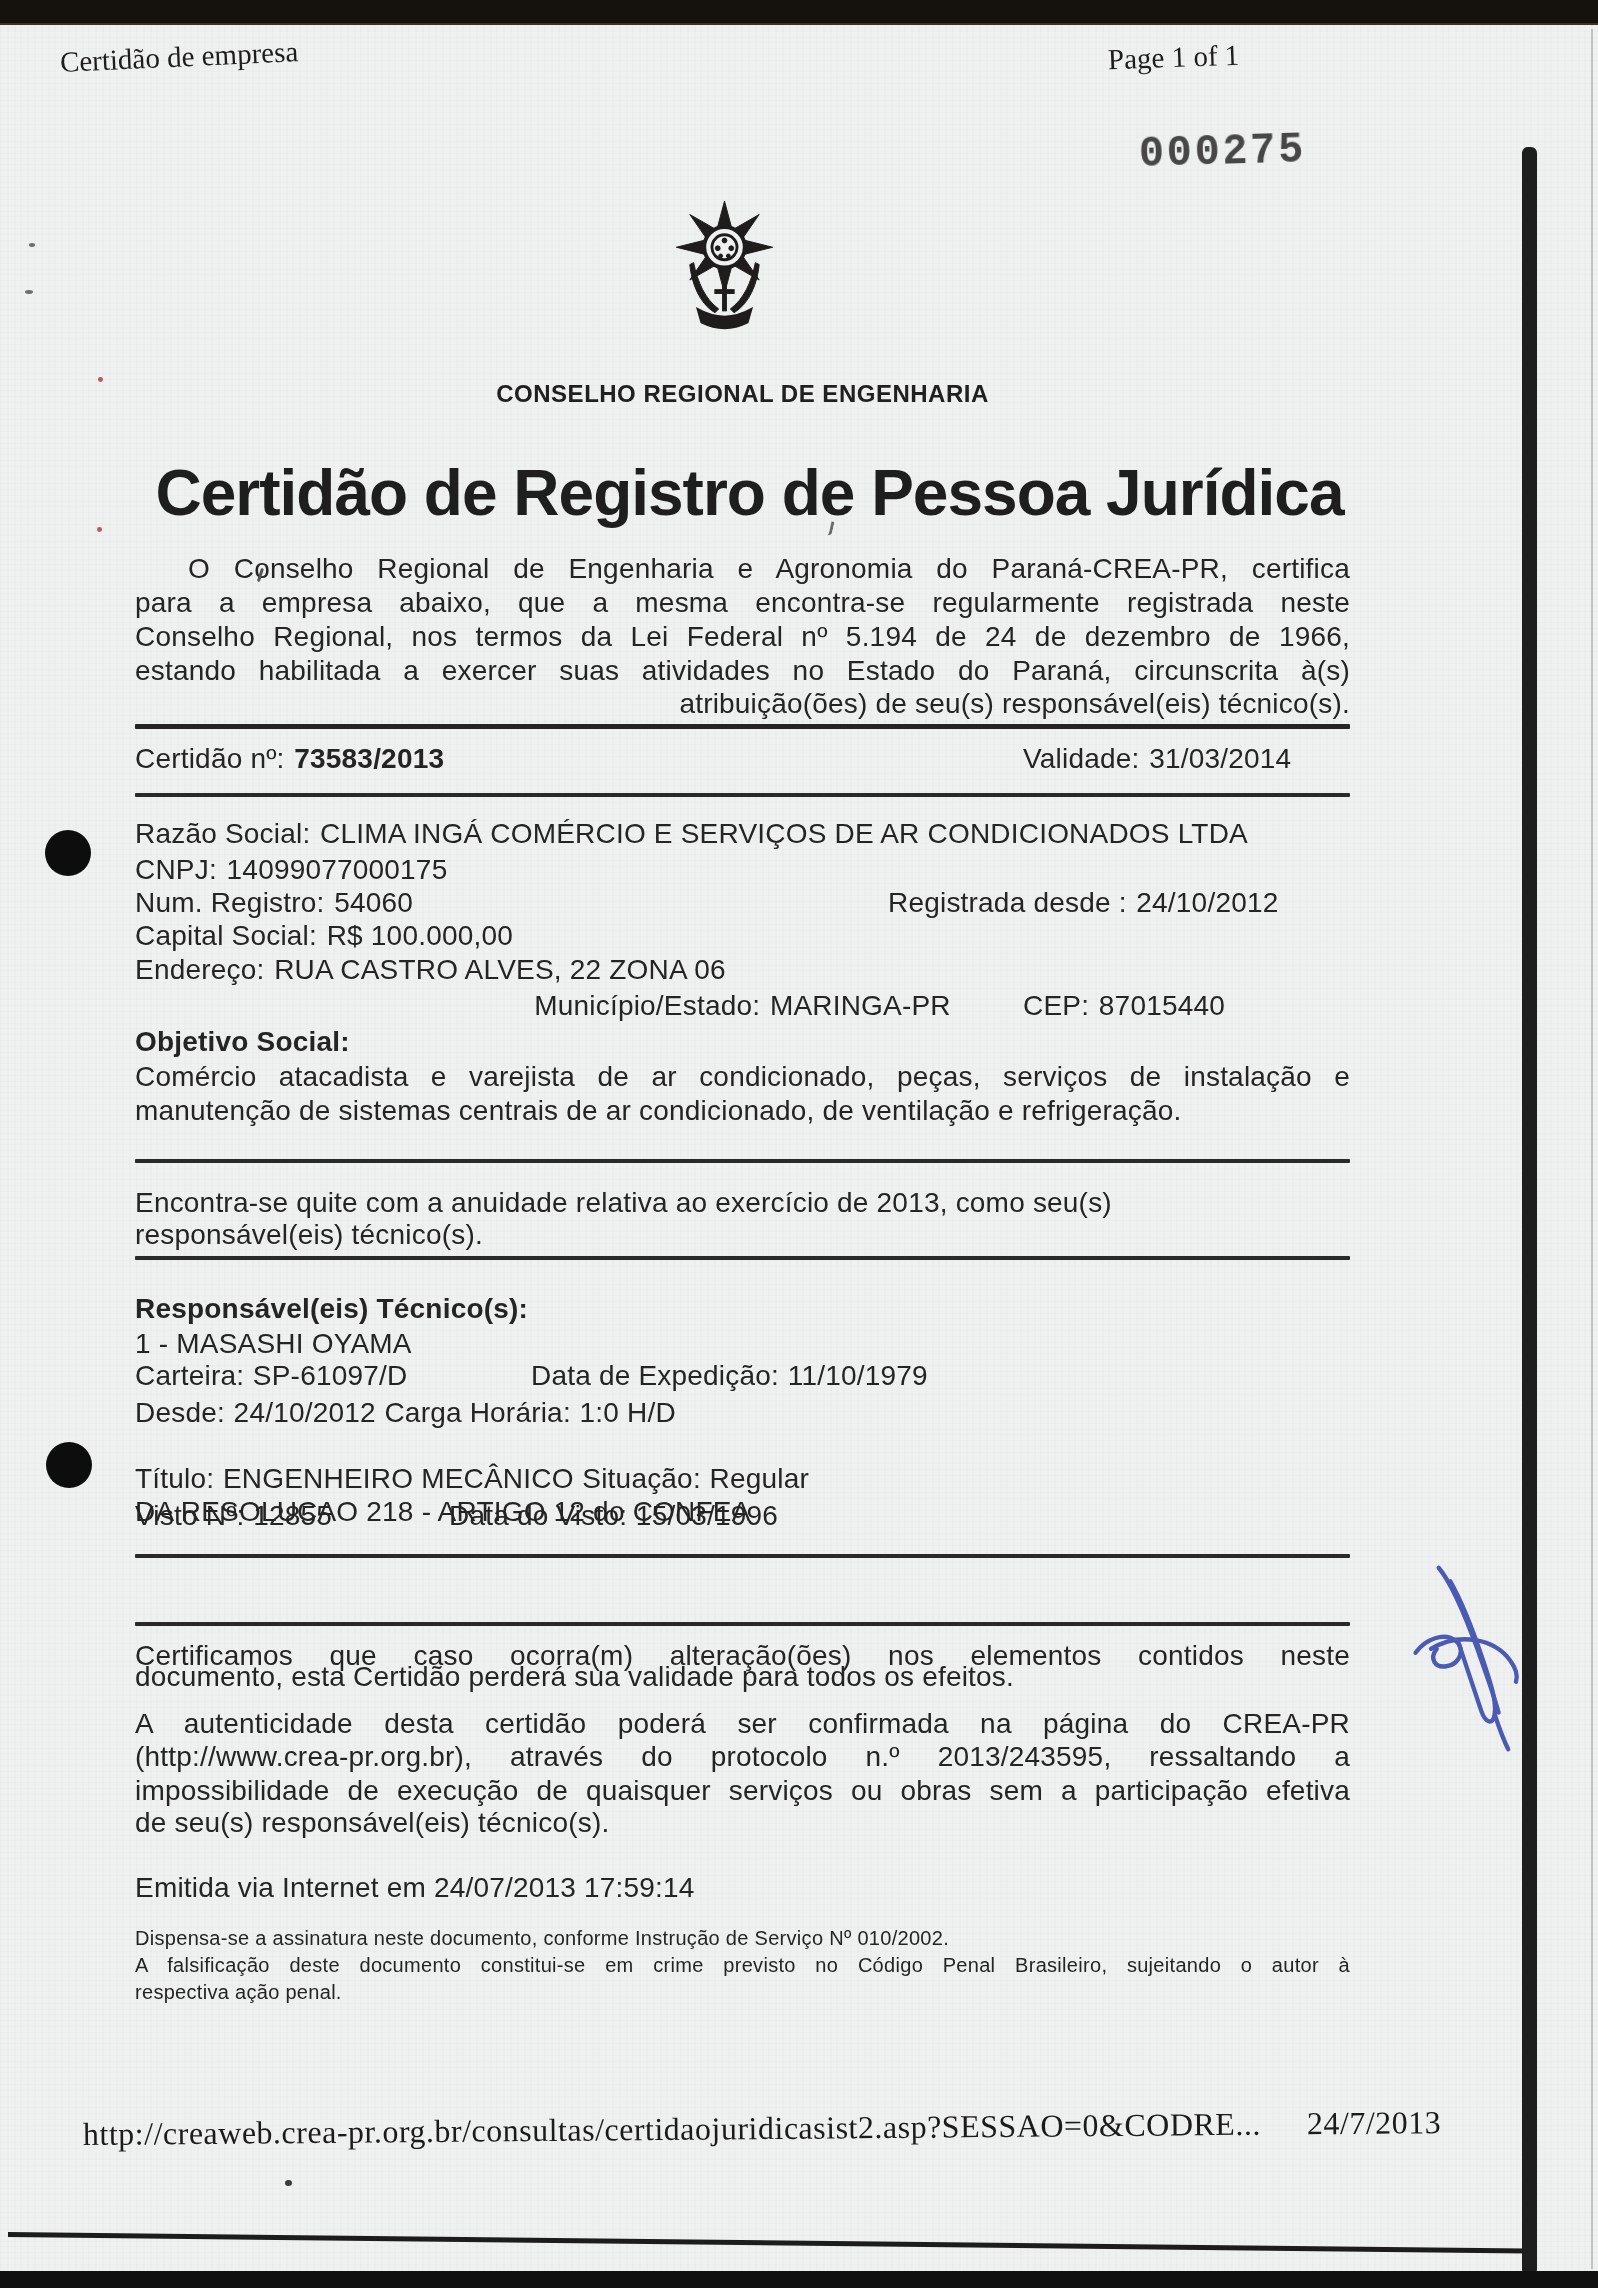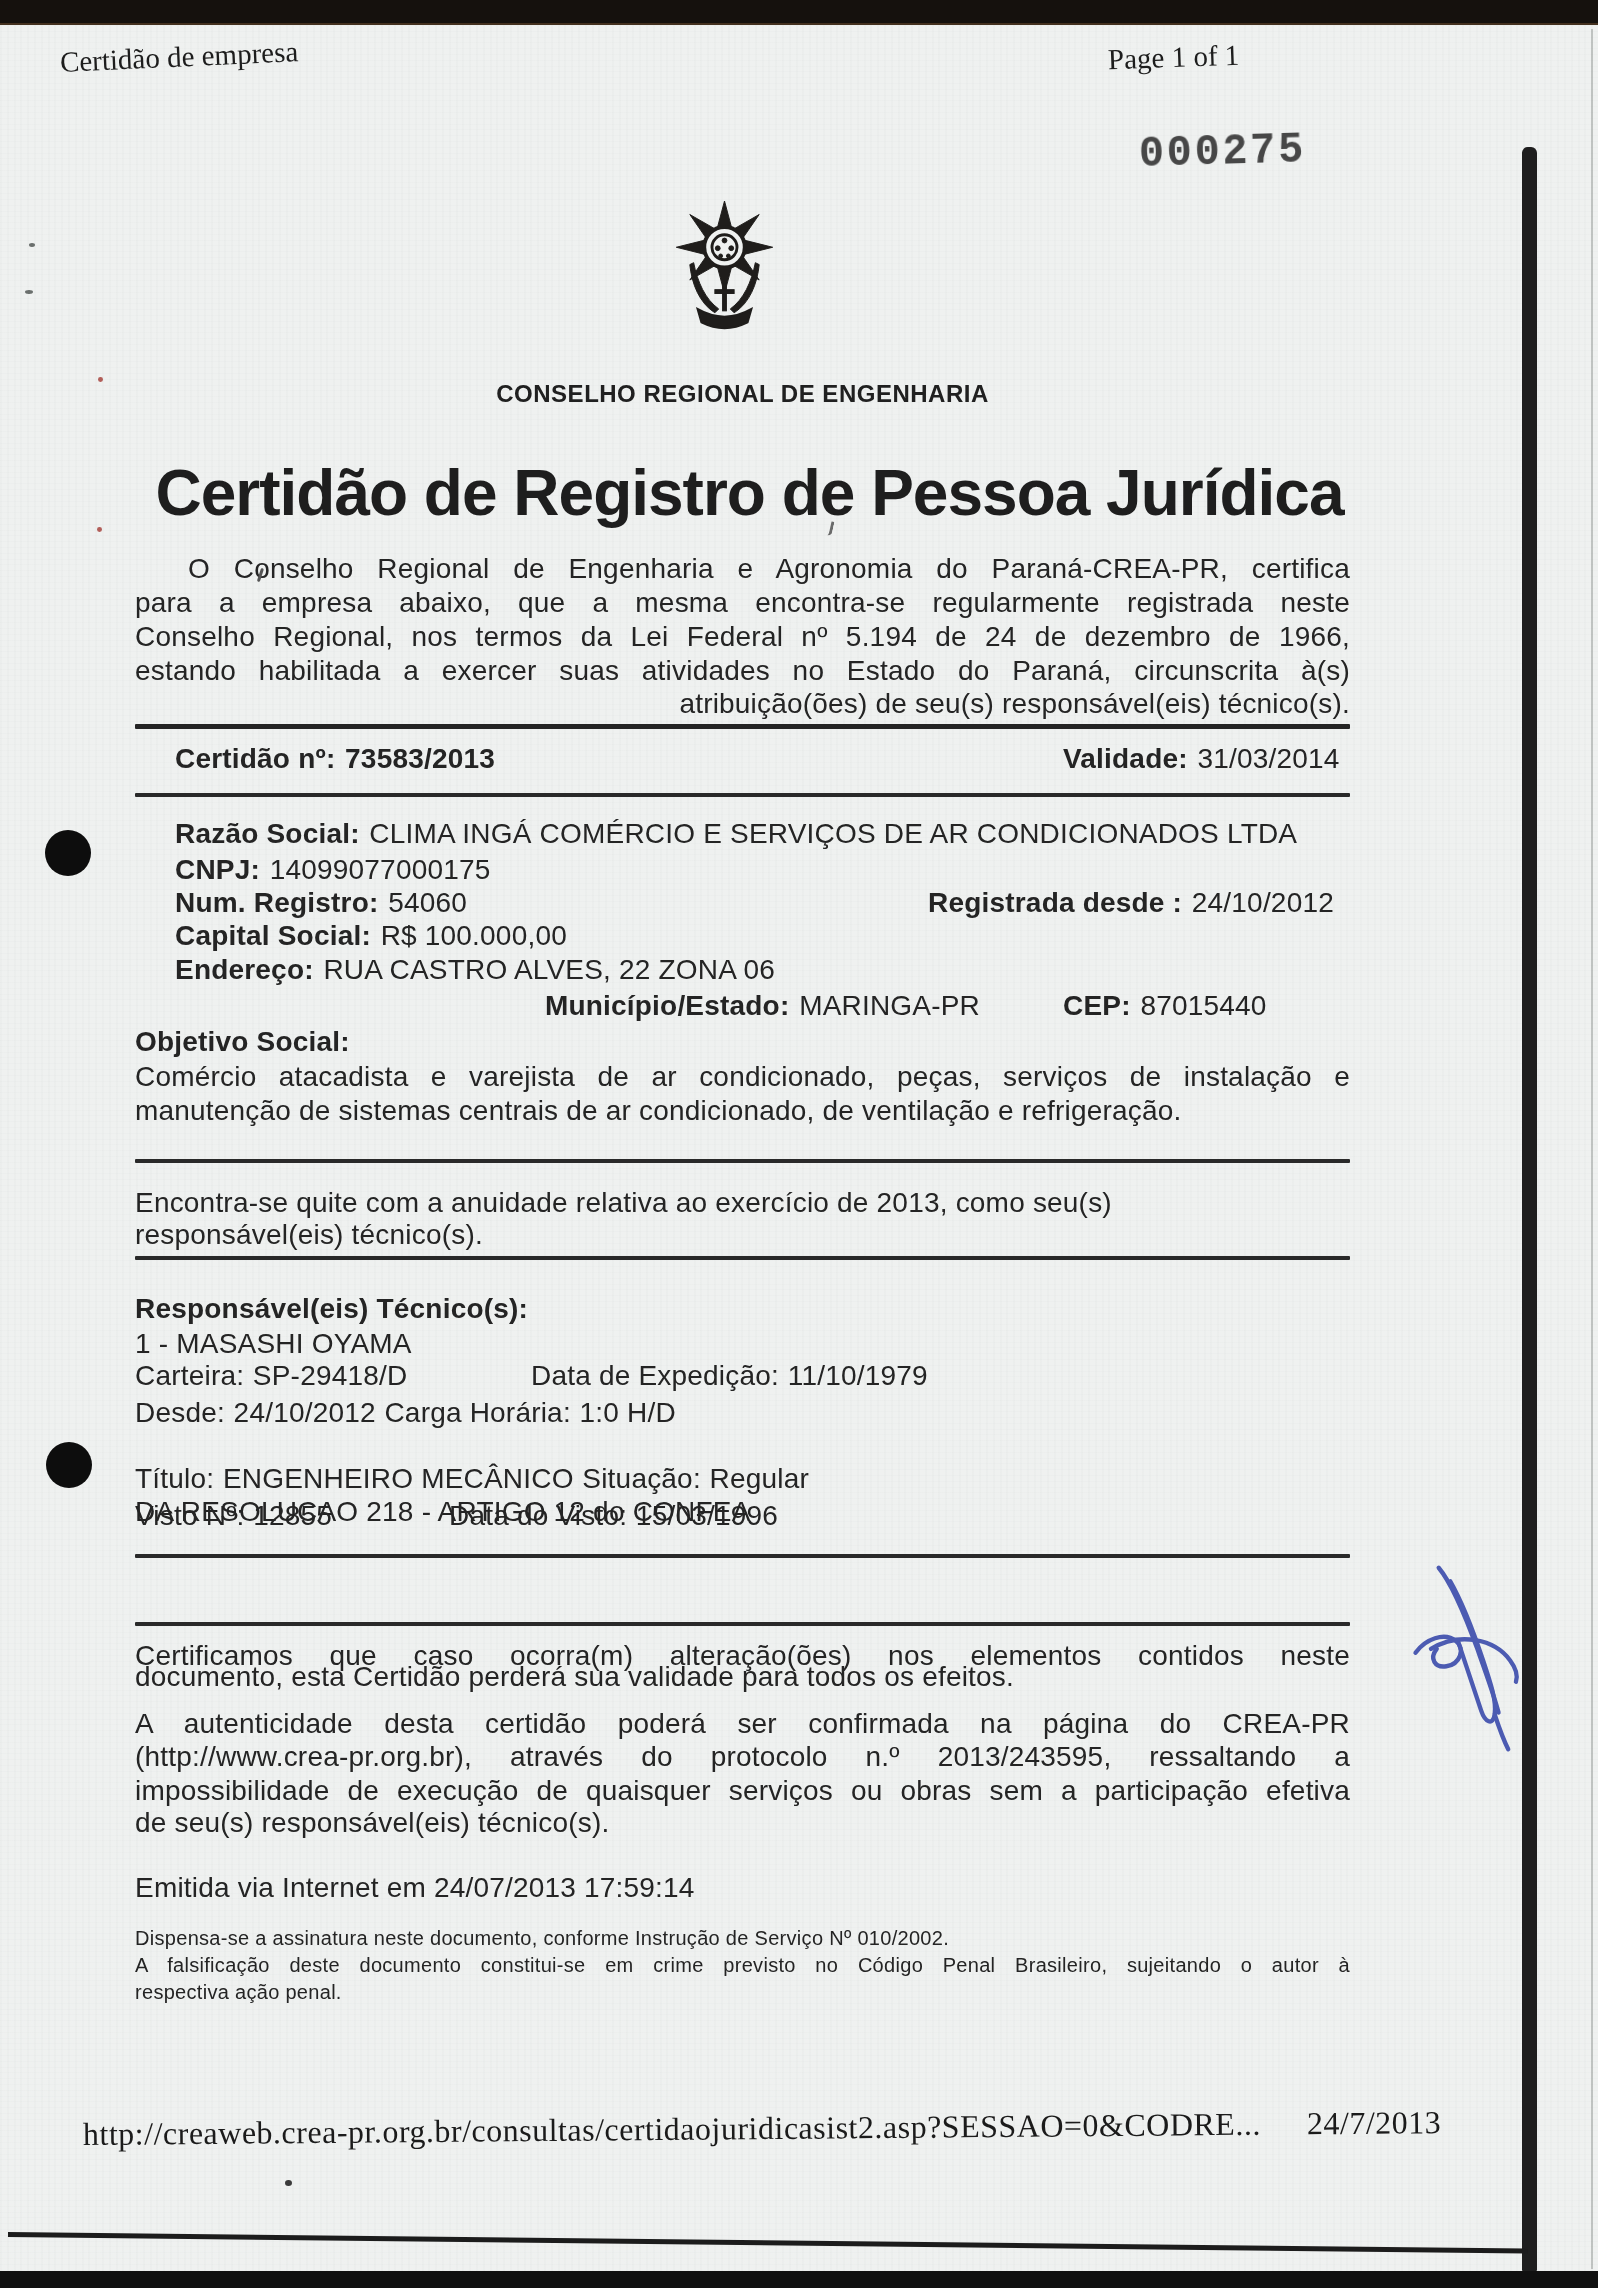--- a/index.html
+++ b/index.html
@@ -26,21 +26,21 @@
     font-size:44px;letter-spacing:2.9px;color:#3b3b3b;transform:rotate(-1.6deg) scaleX(.95);transform-origin:left center;
     filter:blur(0.4px);opacity:.93;}
   
   .logo-wrap{position:absolute;left:676px;top:201px;width:97px;height:133px;}
   .org-line{position:absolute;left:135px;width:1215px;text-align:center;font-weight:700;font-size:24px;letter-spacing:0.5px;color:#202020;}
   .title{position:absolute;left:142px;width:1215px;top:456px;text-align:center;font-weight:700;font-size:64px;letter-spacing:-1px;color:#1e1e1e;}
   
   .bl{position:absolute;left:135px;width:1215px;font-size:28px;line-height:33px;letter-spacing:0.2px;color:#242424;white-space:nowrap;}
   .j{white-space:normal;text-align:justify;text-align-last:justify;}
   .b{font-weight:700;}
-  .lab{font-weight:700;margin-right:9.7px;margin-left:40px;}
+  .lab{font-weight:400;margin-right:9.7px;}
   .r{margin-right:8.7px;}
   .pos{position:absolute;}
   .rule{position:absolute;left:135px;width:1215px;height:3.9px;background:#292929;border-radius:1px;}
   .rule-thick{height:4.8px;background:#242424;}
   .small{font-size:20px;line-height:27px;letter-spacing:0.3px;}
   .footer-url{position:absolute;left:83px;top:2116px;font-size:32px;letter-spacing:0.5px;color:#1b1b1b;transform:rotate(-.5deg);transform-origin:left center;width:1313px;}
   .footer-date{position:absolute;left:1224px;top:0;}
   
   .punch{position:absolute;width:46px;height:46px;border-radius:50%;background:#0d0d0d;}
   .speck{position:absolute;background:#6a6f6d;border-radius:50%;}
@@ -136,21 +136,21 @@
   <div class="rule" style="top:1159px;"></div>
 
   <div class="bl" style="top:1186px;">Encontra-se quite com a anuidade relativa ao exercício de 2013, como seu(s)</div>
   <div class="bl" style="top:1218px;">responsável(eis) técnico(s).</div>
 
   <div class="rule" style="top:1256px;"></div>
 
   <div class="bl b" style="top:1292px;">Responsável(eis) Técnico(s):</div>
   <div class="bl" style="top:1327px;">1 - MASASHI OYAMA</div>
   <div class="bl" style="top:1359px;">
-    <span class="r">Carteira:</span><span>SP-29418/D</span>
+    <span class="r">Carteira:</span><span>SP-61097/D</span>
     <span class="pos" style="left:396px;">
       <span class="r">Data de Expedição:</span><span>11/10/1979</span>
     </span>
   </div>
   <div class="bl" style="top:1396px;">
     <span class="r">Desde:</span><span class="r">24/10/2012</span><span class="r">Carga Horária:</span><span>1:0 H/D</span>
   </div>
   <div class="bl" style="top:1499px;">
     <span class="r">Visto Nº:</span><span>12855</span>
     <span class="pos" style="left:314px;">

